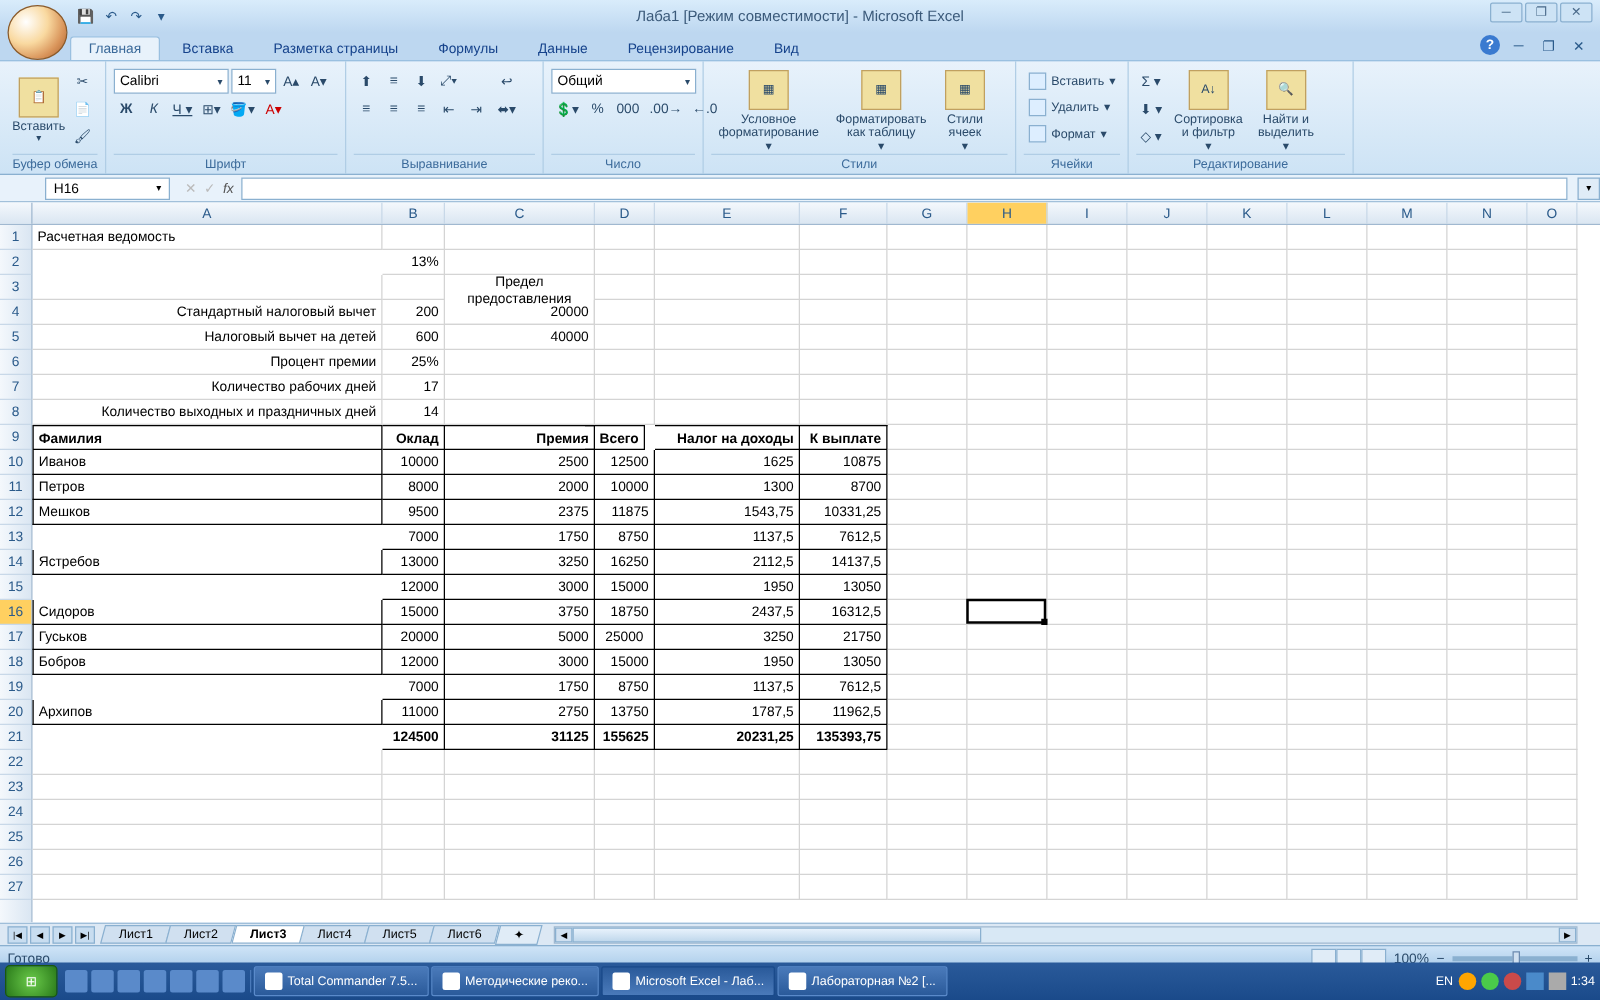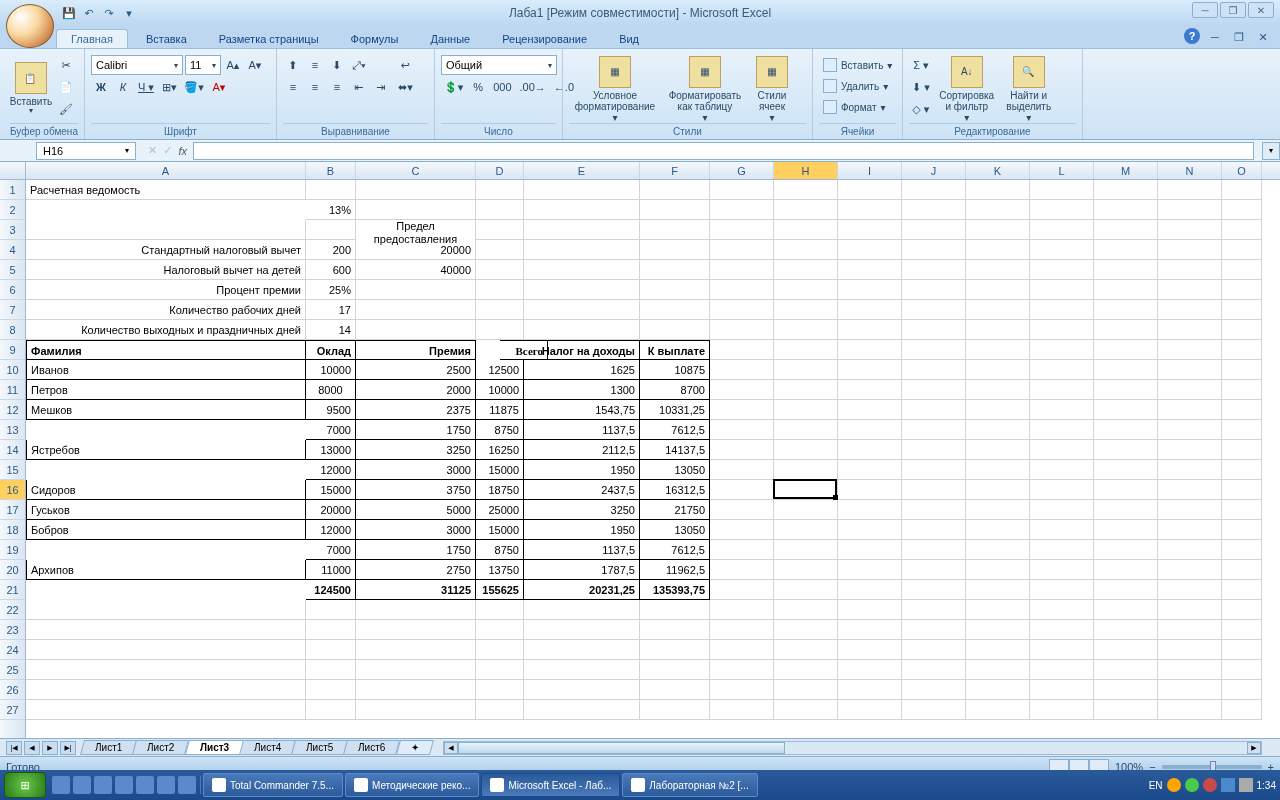--- a/index.html
+++ b/index.html
@@ -439,21 +439,21 @@
         <div class="cell" style="left: 812px; top: 140px; width: 64px;"></div>
         <div class="cell" style="left: 876px; top: 140px; width: 64px;"></div>
         <div class="cell" style="left: 940px; top: 140px; width: 64px;"></div>
         <div class="cell" style="left: 1004px; top: 140px; width: 64px;"></div>
         <div class="cell" style="left: 1068px; top: 140px; width: 64px;"></div>
         <div class="cell" style="left: 1132px; top: 140px; width: 64px;"></div>
         <div class="cell" style="left: 1196px; top: 140px; width: 40px;"></div>
         <div class="cell bold" style="left: 0px; top: 160px; width: 280px; border-width: 1px; border-style: solid; border-color: rgb(0, 0, 0);">Фамилия</div>
         <div class="cell right bold" style="left: 280px; top: 160px; width: 50px; border-right: 1px solid rgb(0, 0, 0); border-bottom: 1px solid rgb(0, 0, 0); border-top: 1px solid rgb(0, 0, 0);">Оклад</div>
         <div class="cell right bold" style="left: 330px; top: 160px; width: 120px; border-right: 1px solid rgb(0, 0, 0); border-bottom: 1px solid rgb(0, 0, 0); border-top: 1px solid rgb(0, 0, 0);">Премия</div>
-        <div class="cell right bold" style="left: 474px; top: 160px; width: 48px; border-right: 1px solid rgb(0, 0, 0); border-bottom: 1px solid rgb(0, 0, 0); border-top: 1px solid rgb(0, 0, 0); font-family: Liberation Serif, serif;">Всего</div>
+        <div class="cell right bold" style="left: 442px; top: 160px; width: 48px; border-right: 1px solid rgb(0, 0, 0); border-bottom: 1px solid rgb(0, 0, 0); border-top: 1px solid rgb(0, 0, 0);">Всего</div>
         <div class="cell right bold" style="left: 498px; top: 160px; width: 116px; border-right: 1px solid rgb(0, 0, 0); border-bottom: 1px solid rgb(0, 0, 0); border-top: 1px solid rgb(0, 0, 0);">Налог на доходы</div>
         <div class="cell right bold" style="left: 614px; top: 160px; width: 70px; border-right: 1px solid rgb(0, 0, 0); border-bottom: 1px solid rgb(0, 0, 0); border-top: 1px solid rgb(0, 0, 0);">К выплате</div>
         <div class="cell" style="left: 684px; top: 160px; width: 64px;"></div>
         <div class="cell" style="left: 748px; top: 160px; width: 64px;"></div>
         <div class="cell" style="left: 812px; top: 160px; width: 64px;"></div>
         <div class="cell" style="left: 876px; top: 160px; width: 64px;"></div>
         <div class="cell" style="left: 940px; top: 160px; width: 64px;"></div>
         <div class="cell" style="left: 1004px; top: 160px; width: 64px;"></div>
         <div class="cell" style="left: 1068px; top: 160px; width: 64px;"></div>
         <div class="cell" style="left: 1132px; top: 160px; width: 64px;"></div>
@@ -467,21 +467,21 @@
         <div class="cell" style="left: 684px; top: 180px; width: 64px;"></div>
         <div class="cell" style="left: 748px; top: 180px; width: 64px;"></div>
         <div class="cell" style="left: 812px; top: 180px; width: 64px;"></div>
         <div class="cell" style="left: 876px; top: 180px; width: 64px;"></div>
         <div class="cell" style="left: 940px; top: 180px; width: 64px;"></div>
         <div class="cell" style="left: 1004px; top: 180px; width: 64px;"></div>
         <div class="cell" style="left: 1068px; top: 180px; width: 64px;"></div>
         <div class="cell" style="left: 1132px; top: 180px; width: 64px;"></div>
         <div class="cell" style="left: 1196px; top: 180px; width: 40px;"></div>
         <div class="cell" style="left: 0px; top: 200px; width: 280px; border-right: 1px solid rgb(0, 0, 0); border-bottom: 1px solid rgb(0, 0, 0); border-left: 1px solid rgb(0, 0, 0);">Петров</div>
-        <div class="cell right" style="left: 280px; top: 200px; width: 50px; border-right: 1px solid rgb(0, 0, 0); border-bottom: 1px solid rgb(0, 0, 0); text-align: center;">8000</div>
+        <div class="cell right" style="left: 280px; top: 200px; width: 50px; border-right: 1px solid rgb(0, 0, 0); border-bottom: 1px solid rgb(0, 0, 0);">8000</div>
         <div class="cell right" style="left: 330px; top: 200px; width: 120px; border-right: 1px solid rgb(0, 0, 0); border-bottom: 1px solid rgb(0, 0, 0);">2000</div>
         <div class="cell right" style="left: 450px; top: 200px; width: 48px; border-right: 1px solid rgb(0, 0, 0); border-bottom: 1px solid rgb(0, 0, 0);">10000</div>
         <div class="cell right" style="left: 498px; top: 200px; width: 116px; border-right: 1px solid rgb(0, 0, 0); border-bottom: 1px solid rgb(0, 0, 0);">1300</div>
         <div class="cell right" style="left: 614px; top: 200px; width: 70px; border-right: 1px solid rgb(0, 0, 0); border-bottom: 1px solid rgb(0, 0, 0);">8700</div>
         <div class="cell" style="left: 684px; top: 200px; width: 64px;"></div>
         <div class="cell" style="left: 748px; top: 200px; width: 64px;"></div>
         <div class="cell" style="left: 812px; top: 200px; width: 64px;"></div>
         <div class="cell" style="left: 876px; top: 200px; width: 64px;"></div>
         <div class="cell" style="left: 940px; top: 200px; width: 64px;"></div>
         <div class="cell" style="left: 1004px; top: 200px; width: 64px;"></div>
@@ -557,21 +557,21 @@
         <div class="cell" style="left: 812px; top: 300px; width: 64px;"></div>
         <div class="cell" style="left: 876px; top: 300px; width: 64px;"></div>
         <div class="cell" style="left: 940px; top: 300px; width: 64px;"></div>
         <div class="cell" style="left: 1004px; top: 300px; width: 64px;"></div>
         <div class="cell" style="left: 1068px; top: 300px; width: 64px;"></div>
         <div class="cell" style="left: 1132px; top: 300px; width: 64px;"></div>
         <div class="cell" style="left: 1196px; top: 300px; width: 40px;"></div>
         <div class="cell" style="left: 0px; top: 320px; width: 280px; border-right: 1px solid rgb(0, 0, 0); border-bottom: 1px solid rgb(0, 0, 0); border-left: 1px solid rgb(0, 0, 0);">Гуськов</div>
         <div class="cell right" style="left: 280px; top: 320px; width: 50px; border-right: 1px solid rgb(0, 0, 0); border-bottom: 1px solid rgb(0, 0, 0);">20000</div>
         <div class="cell right" style="left: 330px; top: 320px; width: 120px; border-right: 1px solid rgb(0, 0, 0); border-bottom: 1px solid rgb(0, 0, 0);">5000</div>
-        <div class="cell right" style="left: 450px; top: 320px; width: 48px; border-right: 1px solid rgb(0, 0, 0); border-bottom: 1px solid rgb(0, 0, 0);">25000</div>
+        <div class="cell right" style="left: 450px; top: 320px; width: 48px; border-right: 1px solid rgb(0, 0, 0); border-bottom: 1px solid rgb(0, 0, 0); text-align: center;">25000</div>
         <div class="cell right" style="left: 498px; top: 320px; width: 116px; border-right: 1px solid rgb(0, 0, 0); border-bottom: 1px solid rgb(0, 0, 0);">3250</div>
         <div class="cell right" style="left: 614px; top: 320px; width: 70px; border-right: 1px solid rgb(0, 0, 0); border-bottom: 1px solid rgb(0, 0, 0);">21750</div>
         <div class="cell" style="left: 684px; top: 320px; width: 64px;"></div>
         <div class="cell" style="left: 748px; top: 320px; width: 64px;"></div>
         <div class="cell" style="left: 812px; top: 320px; width: 64px;"></div>
         <div class="cell" style="left: 876px; top: 320px; width: 64px;"></div>
         <div class="cell" style="left: 940px; top: 320px; width: 64px;"></div>
         <div class="cell" style="left: 1004px; top: 320px; width: 64px;"></div>
         <div class="cell" style="left: 1068px; top: 320px; width: 64px;"></div>
         <div class="cell" style="left: 1132px; top: 320px; width: 64px;"></div>

